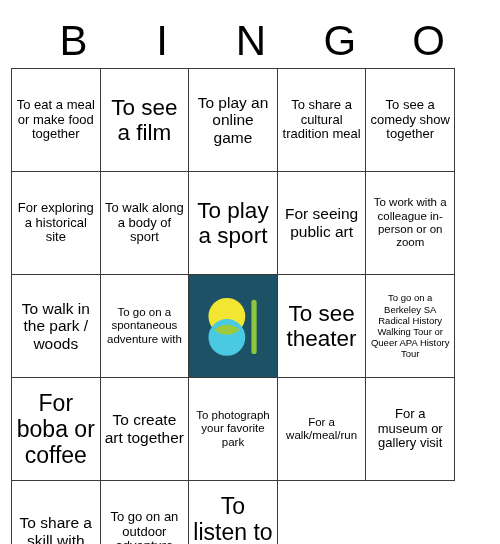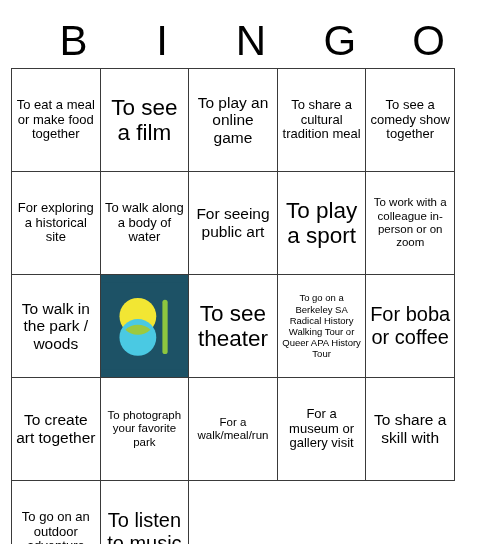--- a/index.html
+++ b/index.html
@@ -79,21 +79,21 @@
     line-height: 1.13;
     word-wrap: break-word;
     hyphens: none;
   }
 
   
   .t-xxs .cell-text { font-size: 9.5px;  line-height: 1.18; }
   .t-xs  .cell-text { font-size: 11.5px; line-height: 1.16; }
   .t-sm  .cell-text { font-size: 13px;   line-height: 1.15; }
   .t-md  .cell-text { font-size: 15.5px; line-height: 1.14; }
-  .t-lg  .cell-text { font-size: 20px; line-height: 1.13; }
+  .t-lg  .cell-text { font-size: 23px; line-height: 1.13; }
   .t-xl  .cell-text { font-size: 22.5px; line-height: 1.12; }
 
   
   .cell.free-space {
     padding: 0;
     background: #1d5266;
     position: relative;
   }
   .logo-wrap {
     position: absolute;
@@ -139,34 +139,37 @@
         <span class="cell-text">To share a cultural tradition meal</span>
       </div>
     <div class="cell t-sm">
         <span class="cell-text">To see a comedy show together</span>
       </div>
 
     <div class="cell t-sm">
         <span class="cell-text">For exploring a historical site</span>
       </div>
     <div class="cell t-sm">
-        <span class="cell-text">To walk along a body of water</span>
-      </div>
-    <div class="cell t-md">
-        <span class="cell-text">For seeing public art</span>
+        <span class="cell-text">To walk along a body of sport</span>
       </div>
     <div class="cell t-xl">
         <span class="cell-text">To play a sport</span>
       </div>
+    <div class="cell t-md">
+        <span class="cell-text">For seeing public art</span>
+      </div>
     <div class="cell t-xs">
         <span class="cell-text">To work with a colleague in-person or on zoom</span>
       </div>
 
     <div class="cell t-md">
         <span class="cell-text">To walk in the park / woods</span>
+      </div>
+    <div class="cell t-xs">
+        <span class="cell-text">To go on a spontaneous adventure with</span>
       </div>
     <div class="cell free-space">
       <div class="logo-wrap">
         <svg class="logo-svg" viewBox="0 0 100 100" preserveAspectRatio="xMidYMid meet">
           <rect x="0" y="0" width="100" height="100" fill="#1d5266"></rect>
           <circle cx="43" cy="39" r="21" fill="#f2e633"></circle>
           <circle cx="43" cy="63" r="21" fill="#4ac9e3"></circle>
           <path d="M 28.6 54.3 A 21 21 0 0 0 57.4 54.3 A 21 21 0 0 0 28.6 54.3 Z" fill="#9dc93f"></path>
           <rect x="71" y="20" width="6" height="62" rx="3" fill="#8dc63f"></rect>
         </svg>

